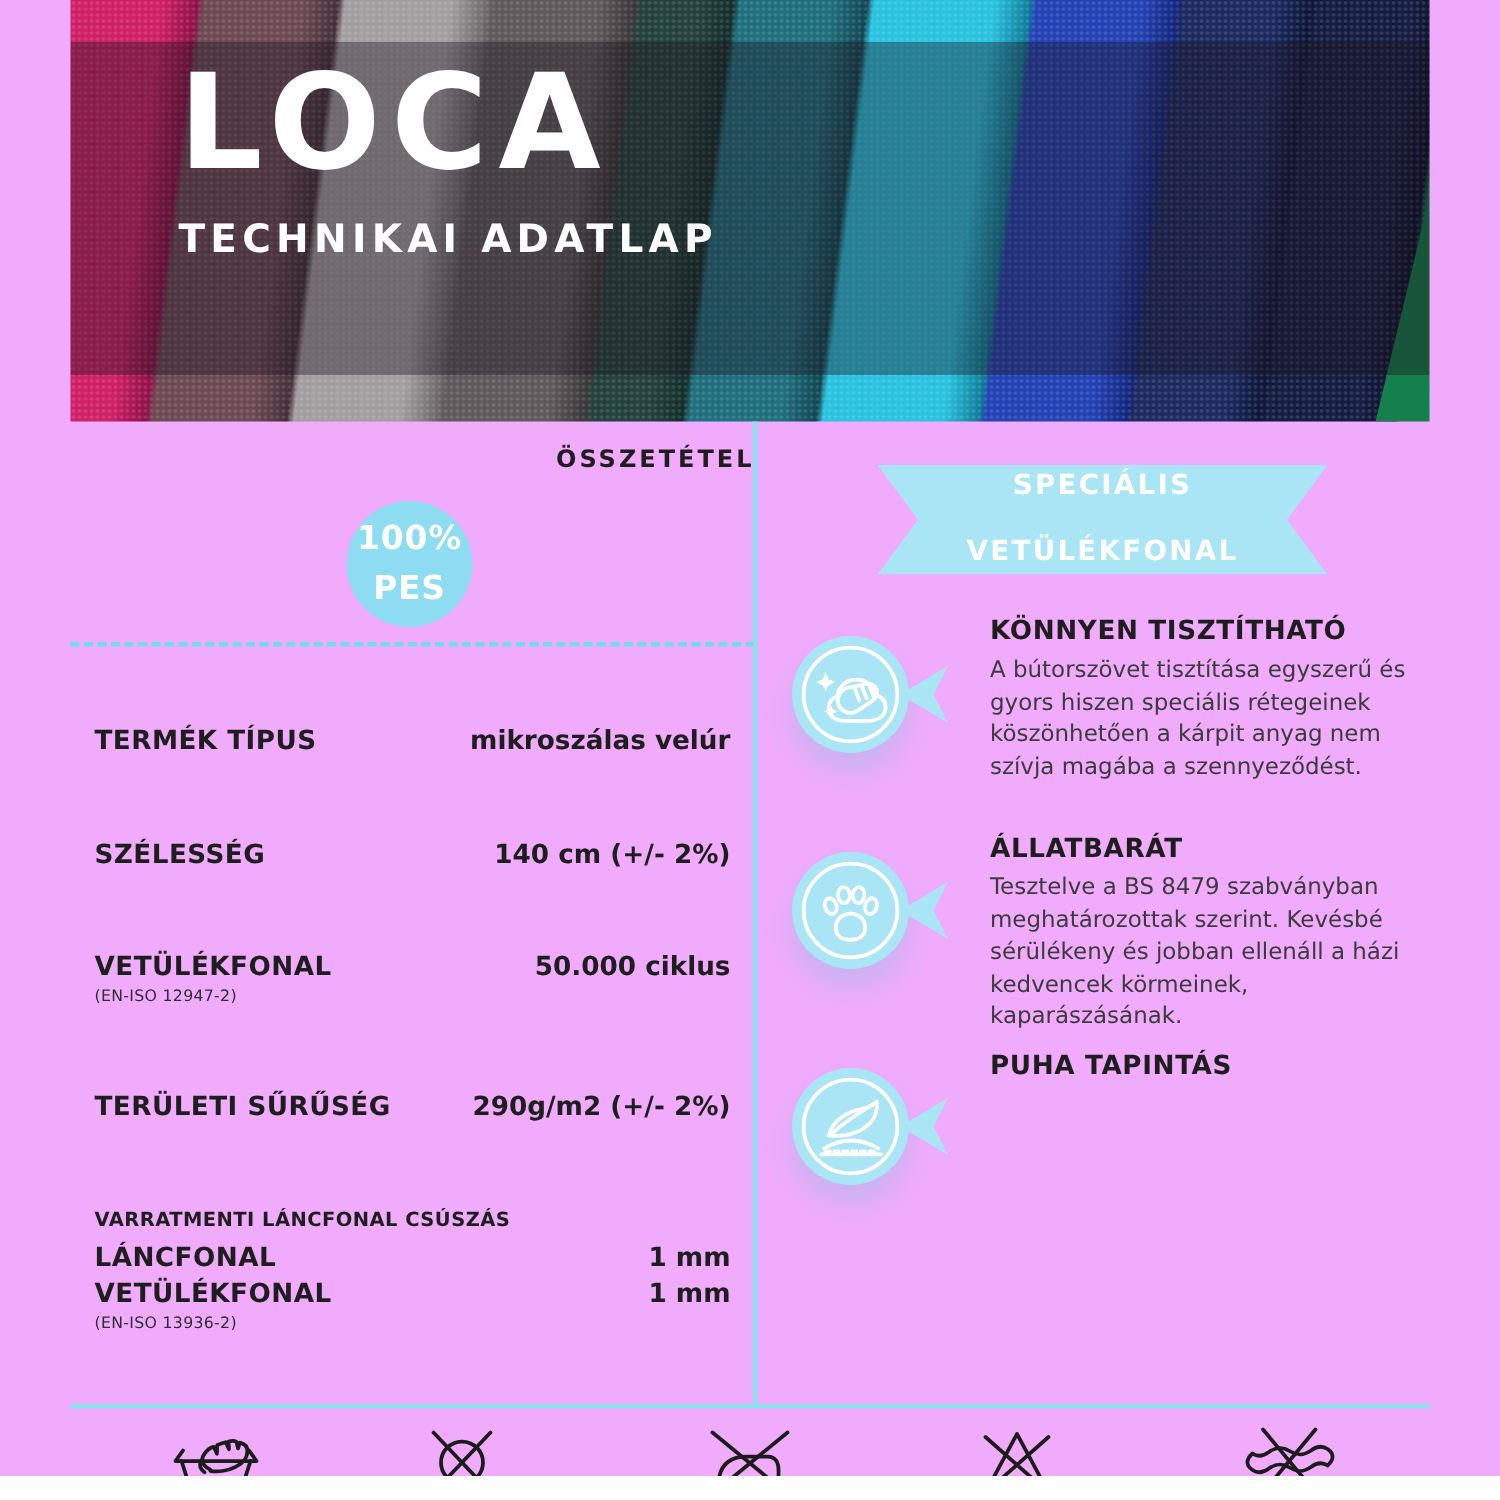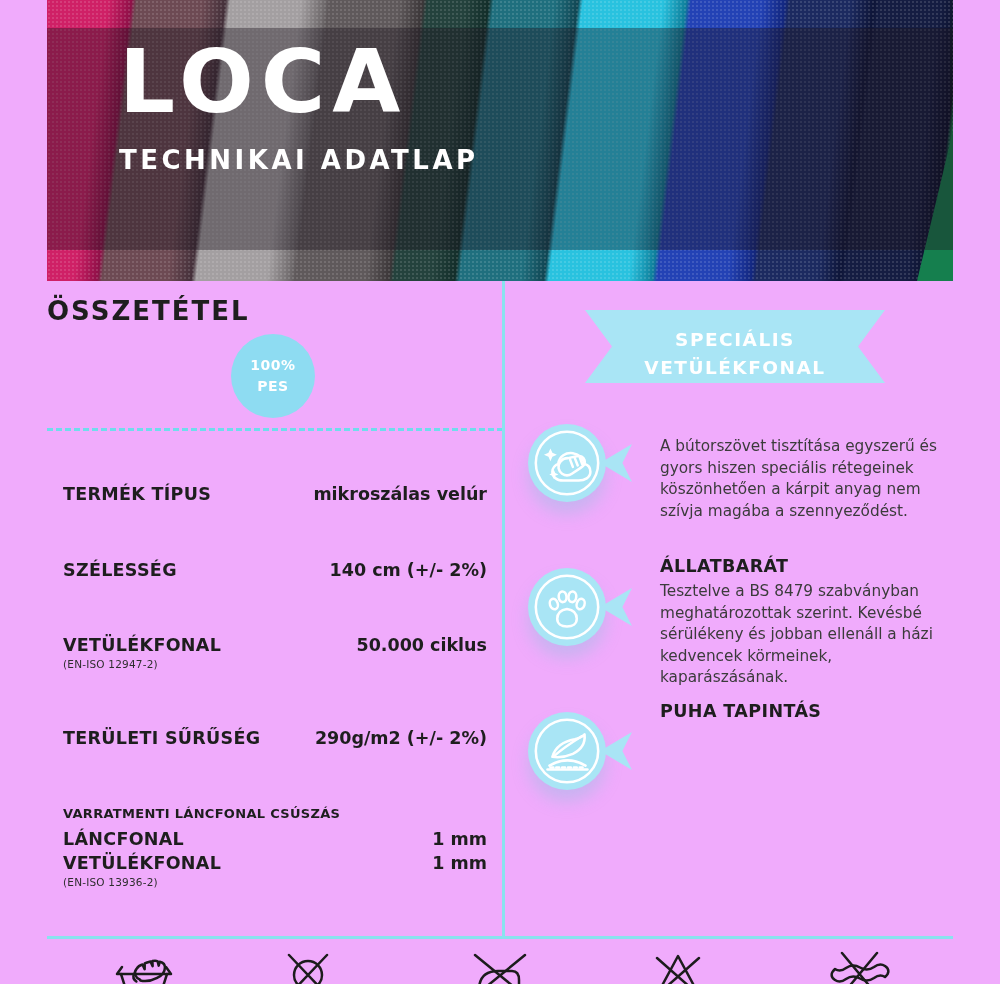--- a/index.html
+++ b/index.html
@@ -29,38 +29,38 @@
   .hero-text{position:absolute;left:72px;top:34px;color:#ffffff;}
   .hero-text h1{margin:0;font-size:88px;font-weight:800;letter-spacing:7px;line-height:1.1;}
   .hero-sub{margin-top:14px;font-size:26px;font-weight:700;letter-spacing:3.5px;}
 
   
   .dashed-divider{position:absolute;left:47px;top:428px;width:456px;border-top:3px dashed #6fdcec;}
   .v-divider{position:absolute;left:502px;top:281px;width:3px;height:656px;background:#8ae2ee;}
   .h-divider{position:absolute;left:47px;top:936px;width:906px;height:3px;background:#8ae2ee;}
 
   
-  .comp-heading{position:absolute;left:47px;top:296px;width:456px;text-align:left;
-    font-size:26px;font-weight:800;letter-spacing:2px;}
+  .comp-heading{position:absolute;left:47px;top:296px;width:456px;text-align:right;
+    font-size:16px;font-weight:800;letter-spacing:2px;}
   .pes-badge{position:absolute;left:231px;top:334px;width:84px;height:84px;border-radius:50%;
-    background:#8edcf2;color:#ffffff;font-weight:800;font-size:14px;text-align:center;
+    background:#8edcf2;color:#ffffff;font-weight:800;font-size:22px;text-align:center;
     display:flex;flex-direction:column;justify-content:center;line-height:1.5;letter-spacing:.5px;}
 
   
   .spec-row{position:absolute;left:63px;width:424px;}
   .spec-label{position:absolute;left:0;top:0;font-size:17.5px;font-weight:800;letter-spacing:.3px;white-space:nowrap;}
   .spec-value{position:absolute;right:0;top:0;font-size:17.5px;font-weight:800;white-space:nowrap;}
   .spec-note{position:absolute;left:0;top:23px;font-size:10.5px;font-weight:400;color:#2e2e2e;letter-spacing:.2px;}
   .slip-header{position:absolute;left:63px;top:806px;font-size:13px;font-weight:800;letter-spacing:.3px;}
 
   
   .ribbon{position:absolute;left:585px;top:310px;width:300px;height:73px;background:#a9e5f5;
     clip-path:polygon(0 0,100% 0,91% 50%,100% 100%,0 100%,9% 50%);
     color:#ffffff;font-weight:800;font-size:18.5px;letter-spacing:1.5px;text-align:center;
-    display:flex;flex-direction:column;justify-content:flex-end;line-height:1.55;}
+    display:flex;flex-direction:column;justify-content:space-between;line-height:1.55;}
   .feature-icon{position:absolute;left:528px;width:78px;height:78px;border-radius:50%;
     background:#a9e5f5;box-shadow:0 12px 16px rgba(130,195,220,.35);}
   .feature-icon svg{position:absolute;inset:0;}
   .icon-tail{position:absolute;right:-26px;top:50%;transform:translateY(-50%);
     width:32px;height:38px;background:#a9e5f5;
     clip-path:polygon(0 50%,100% 0,70% 50%,100% 100%);}
   .feature-title{position:absolute;left:660px;font-size:17.5px;font-weight:800;letter-spacing:.4px;white-space:nowrap;}
   .feature-text{position:absolute;left:660px;width:302px;font-size:15.3px;line-height:21.5px;color:#3b3b3b;}
 
   
@@ -132,20 +132,21 @@
     <svg viewBox="0 0 80 80">
       <circle class="wstroke" cx="40" cy="40" r="32"></circle>
       <path fill="#ffffff" d="M23 25 l2 4.6 4.6 2 -4.6 2 -2 4.6 -2 -4.6 -4.6 -2 4.6 -2 z"></path>
       <path fill="#ffffff" d="M26.5 47 l1.4 3.3 3.3 1.4 -3.3 1.4 -1.4 3.3 -1.4 -3.3 -3.3 -1.4 3.3 -1.4 z"></path>
       <path class="wstroke" d="M36 58 c-7 0 -11 -4 -11 -9 c0 -4 3 -7 6 -8 c1 -8 8 -12 15 -11 c7 1 11 6 12 11 c4 1 6 4 6 8 c0 6 -6 9 -12 9 z"></path>
       <path class="wstroke" d="M35 51 c-4 -3 -5 -8 -2 -12 c2 -3 5 -4 8 -4 l9 -2 c4 -1 7 1 8 4 c1 3 -1 6 -4 8 l-9 6 c-3 2 -7 2 -10 0 z"></path>
       <path class="wstroke" d="M43 36 l3 8 M48 35 l3 7.5 M53 34 l2.6 7"></path>
     </svg>
     <div class="icon-tail"></div>
   </div>
+  <div class="feature-title" style="top:411px">KÖNNYEN TISZTÍTHATÓ</div>
   <div class="feature-text" style="top:436px">A bútorszövet tisztítása egyszerű és gyors hiszen speciális rétegeinek köszönhetően a kárpit anyag nem szívja magába a szennyeződést.</div>
 
   <div class="feature-icon" style="top:568px">
     <svg viewBox="0 0 80 80">
       <circle class="wstroke" cx="40" cy="40" r="32"></circle>
       <path class="wstroke" d="M40 42 c-7 1 -10 5 -10 10 c0 5 4 8 10 8 c6 0 10 -3 10 -8 c0 -5 -3 -9 -10 -10 z"></path>
       <ellipse class="wstroke" cx="26.5" cy="37" rx="4" ry="5.5" transform="rotate(-18 26.5 37)"></ellipse>
       <ellipse class="wstroke" cx="35.5" cy="29.5" rx="4" ry="5.5" transform="rotate(-6 35.5 29.5)"></ellipse>
       <ellipse class="wstroke" cx="45.5" cy="29.5" rx="4" ry="5.5" transform="rotate(6 45.5 29.5)"></ellipse>
       <ellipse class="wstroke" cx="54" cy="37" rx="4" ry="5.5" transform="rotate(18 54 37)"></ellipse>

